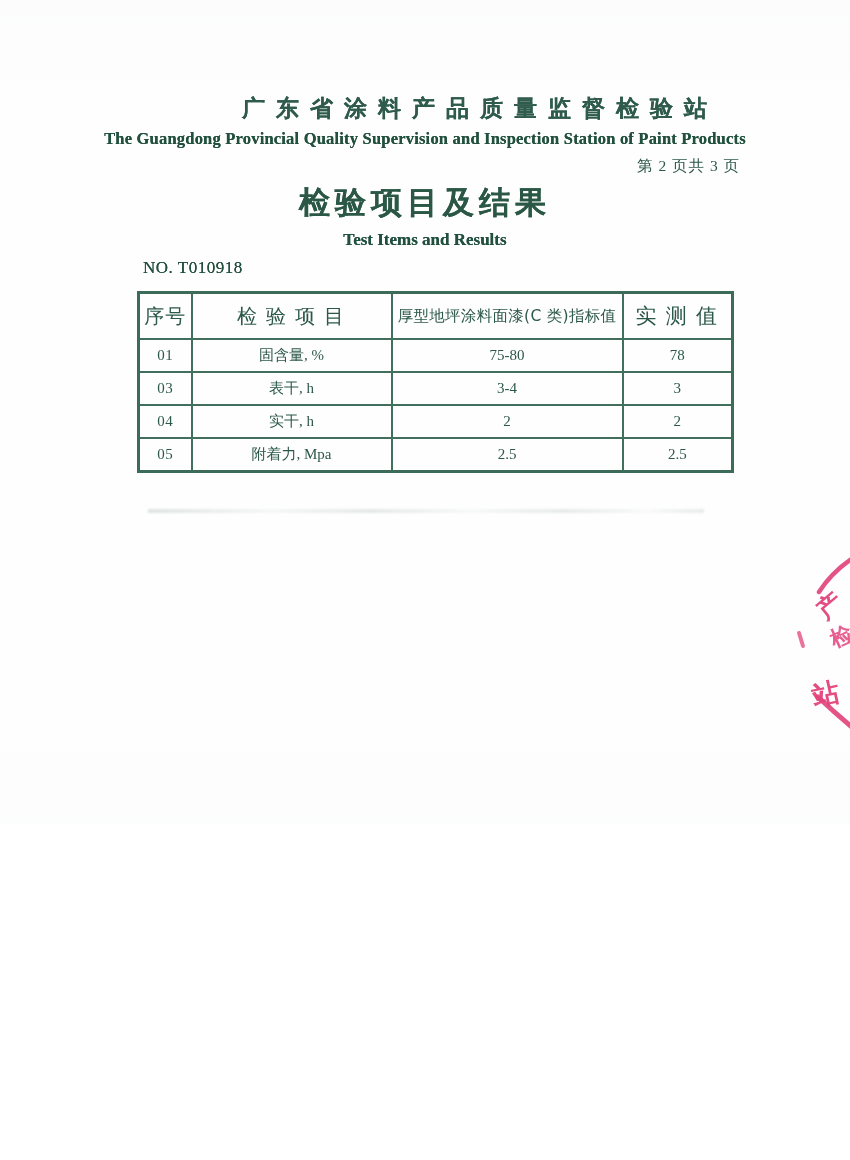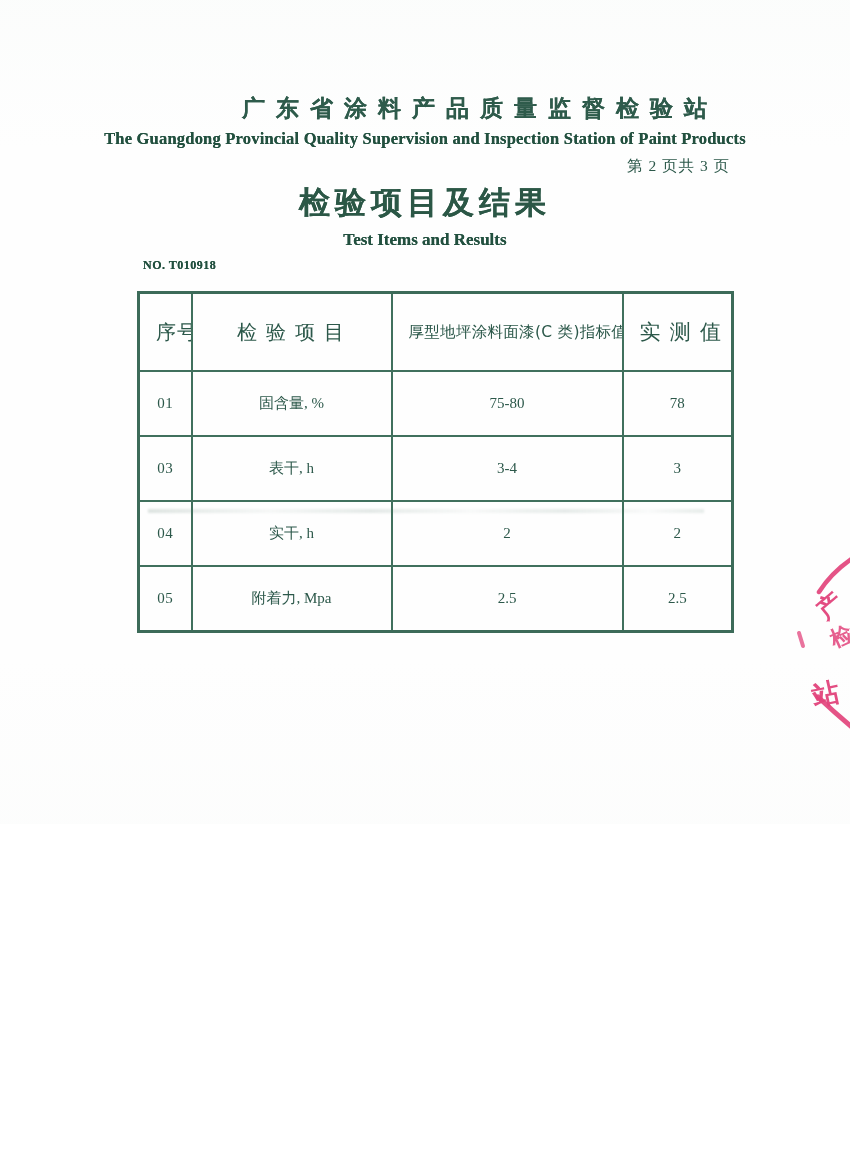--- a/index.html
+++ b/index.html
@@ -19,48 +19,48 @@
     color:#2e5b4b;
     text-shadow:0 0 .5px #2e5b4b;
   }
   .station-en {
     position:absolute; top:129px; left:0; width:850px;
     text-align:center; font-size:16.5px; font-weight:bold;
     color:#22503f; letter-spacing:.2px;
     text-shadow:0 0 .4px #22503f;
   }
   .page-indicator {
-    position:absolute; top:156px; right:120px;
+    position:absolute; top:156px; right:110px;
     font-size:15.5px; color:#2c584a; letter-spacing:1px;text-align:right;
   }
   .title-cn {
     position:absolute; top:182px; left:0; width:850px; margin:0;
     text-align:center; font-size:31px; font-weight:700; letter-spacing:5px;
     font-family:"DejaVu Sans","Liberation Sans",sans-serif;
     color:#2b5746; text-shadow:0 0 .6px #2b5746;
   }
   .title-en {
     position:absolute; top:230px; left:0; width:850px;
     text-align:center; font-size:17px; font-weight:bold;
     color:#22503f; text-shadow:0 0 .4px #22503f;
   }
   .report-no {
     position:absolute; top:258px; left:143px;
-    font-size:12px; font-weight:bold; color:#22503f;
+    font-size:17px; font-weight:normal; color:#22503f;
     letter-spacing:.5px; text-shadow:0 0 .4px #22503f;
   }
   table.results {
     position:absolute; top:291px; left:137px;
     width:594px; border-collapse:collapse; table-layout:fixed;
     color:#2c584a;
   }
   table.results { border:3px solid #3c6b59; }
   table.results th, table.results td {
     border:2px solid #40705d; text-align:center; vertical-align:middle;
-    padding:16px; overflow:hidden; white-space:nowrap;
+    padding:0; overflow:hidden; white-space:nowrap;
   }
   col.c-no   { width:53px;  }
   col.c-item { width:200px; }
   col.c-spec { width:231px; }
   col.c-meas { width:110px; }
   table.results thead th { height:44px; font-weight:500; }
   th.h-seq  { font-size:20px; letter-spacing:1px; }
   th.h-item { font-size:20px; letter-spacing:2px; }
   th.h-spec { font-size:15.5px; font-weight:700; letter-spacing:.3px;
               font-family:"DejaVu Sans","Liberation Sans",sans-serif; }

